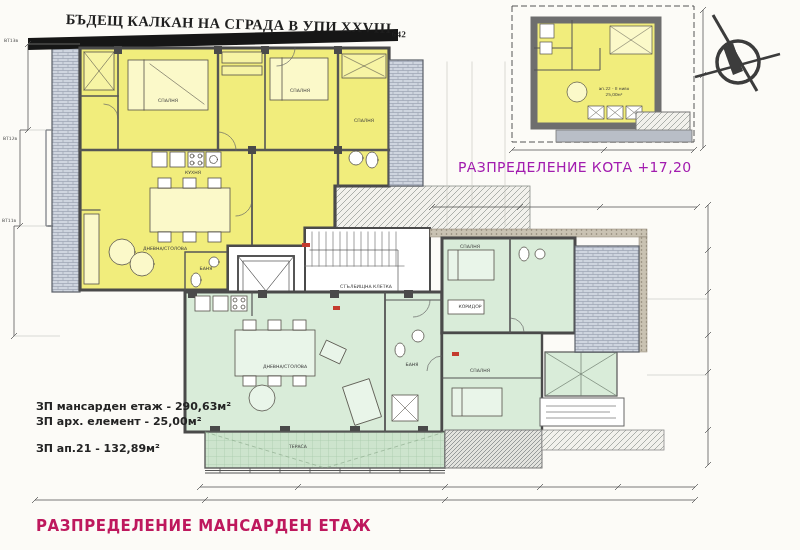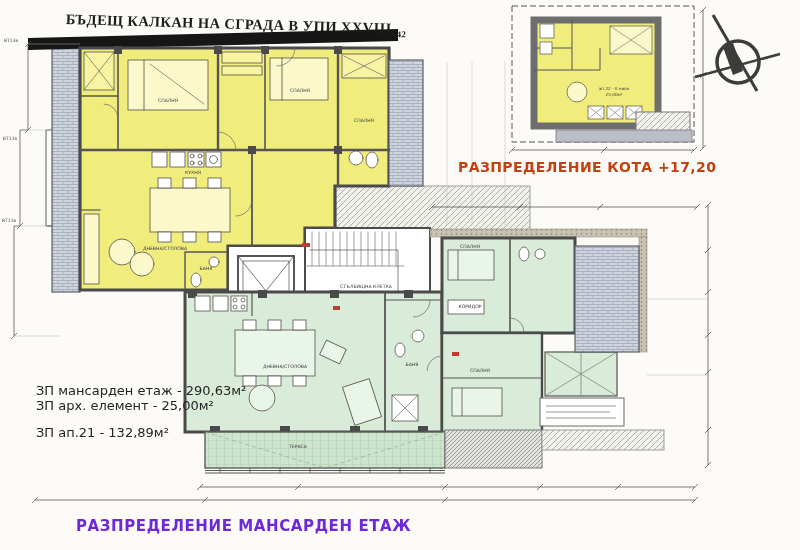--- a/index.html
+++ b/index.html
@@ -4,25 +4,25 @@
 <style>
   html,body{margin:0;padding:0;background:#e8e8e8;}
   .page{position:relative;width:800px;height:550px;background:#fcfbf7;overflow:hidden;
         font-family:"DejaVu Sans",sans-serif;color:#222;}
   .page svg{position:absolute;left:0;top:0;}
   .t-top{position:absolute;left:66px;top:11px;width:360px;
          font-family:"Liberation Serif",serif;font-weight:700;font-size:14.5px;
          letter-spacing:.4px;color:#1e1e1e;transform:rotate(1.6deg);transform-origin:left top;
          white-space:nowrap;}
   .t-top sub{font-size:9px;}
-  .t-kota{position:absolute;left:458px;top:159px;font-weight:700;font-size:14px;
-          letter-spacing:.4px;color:#c2410c;white-space:nowrap;}
+  .t-kota{position:absolute;left:458px;top:159px;font-weight:400;font-size:14px;
+          letter-spacing:.4px;color:#a21caf;white-space:nowrap;}
   .t-bottom{position:absolute;left:36px;top:517px;font-weight:700;font-size:15px;
-            letter-spacing:.6px;color:#6d28d9;white-space:nowrap;margin-left:40px;}
-  .areas{position:absolute;left:36px;top:383px;font-weight:400;font-size:13px;
+            letter-spacing:.6px;color:#be185d;white-space:nowrap;}
+  .areas{position:absolute;left:36px;top:399px;font-weight:700;font-size:11px;
          line-height:15px;color:#242424;white-space:nowrap;}
   .areas .gap{height:12px;}
   .a-line.indent{padding-left:9px;}
 </style>
 </head>
 <body>
 
 <div class="page">
 
 <svg width="800" height="550" viewBox="0 0 800 550">

